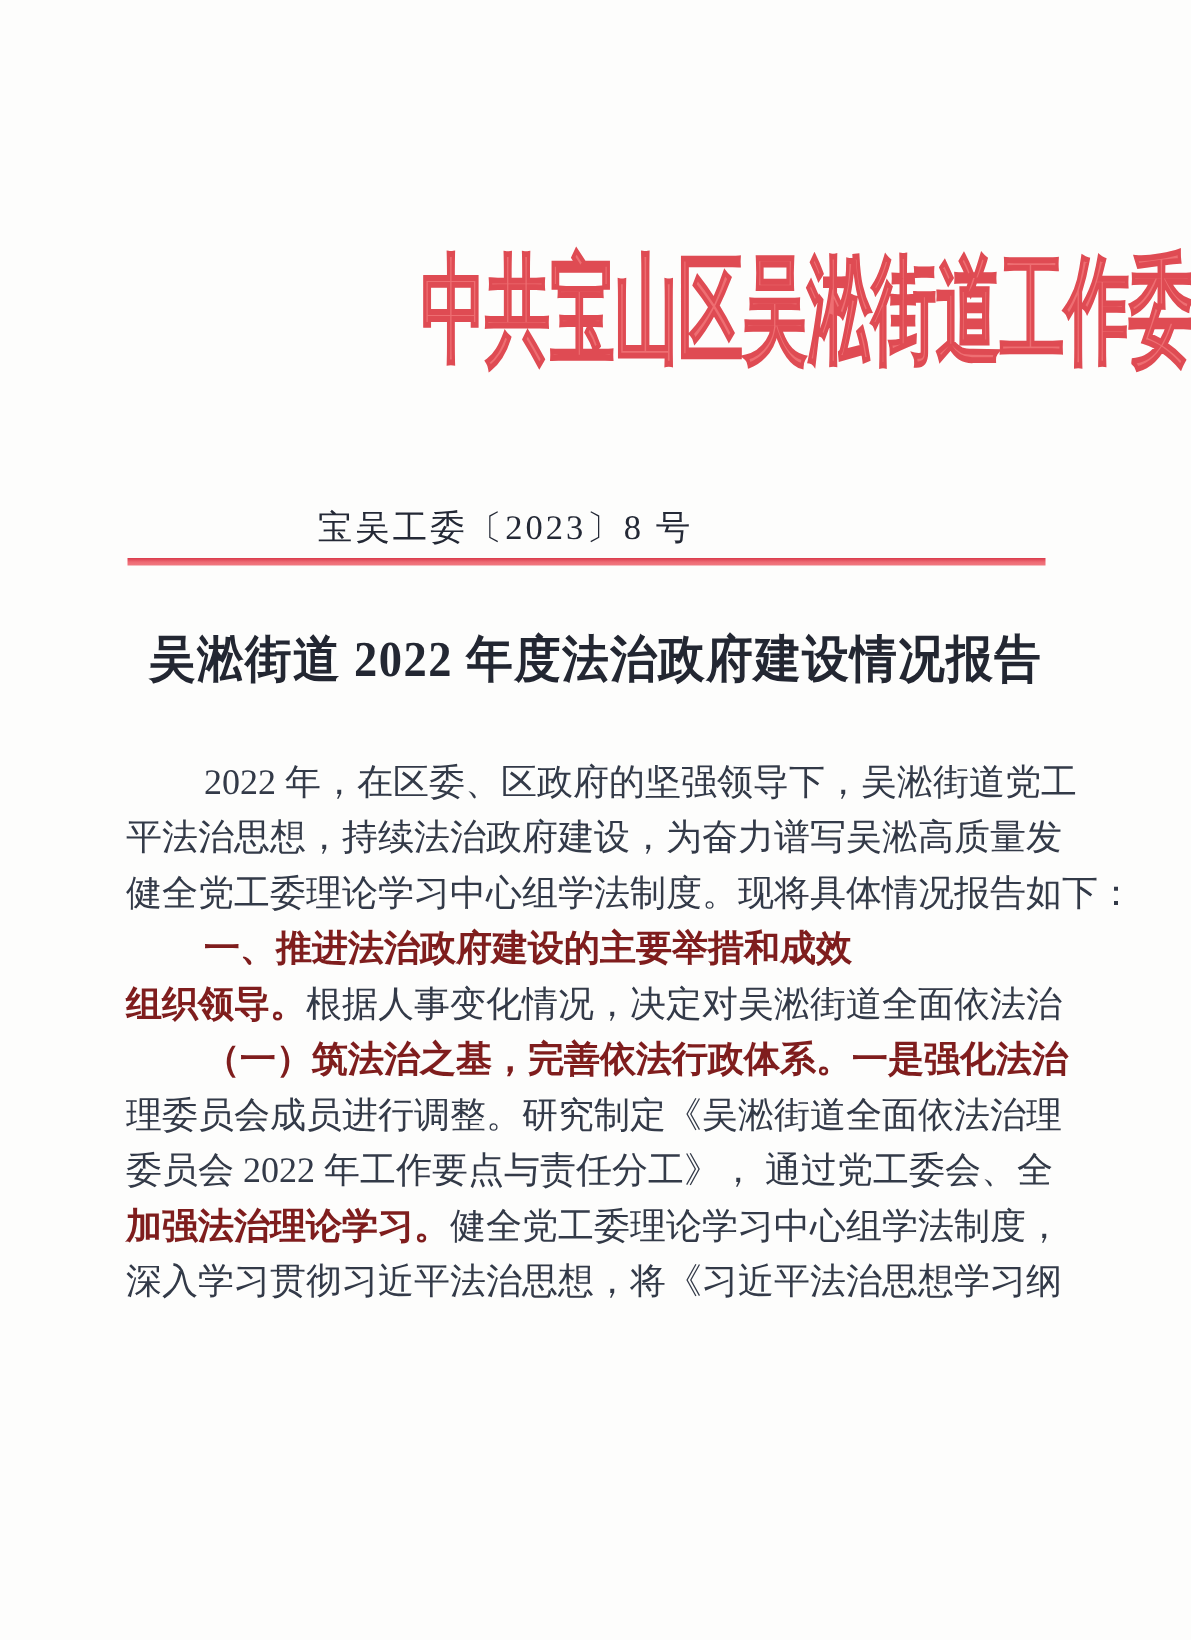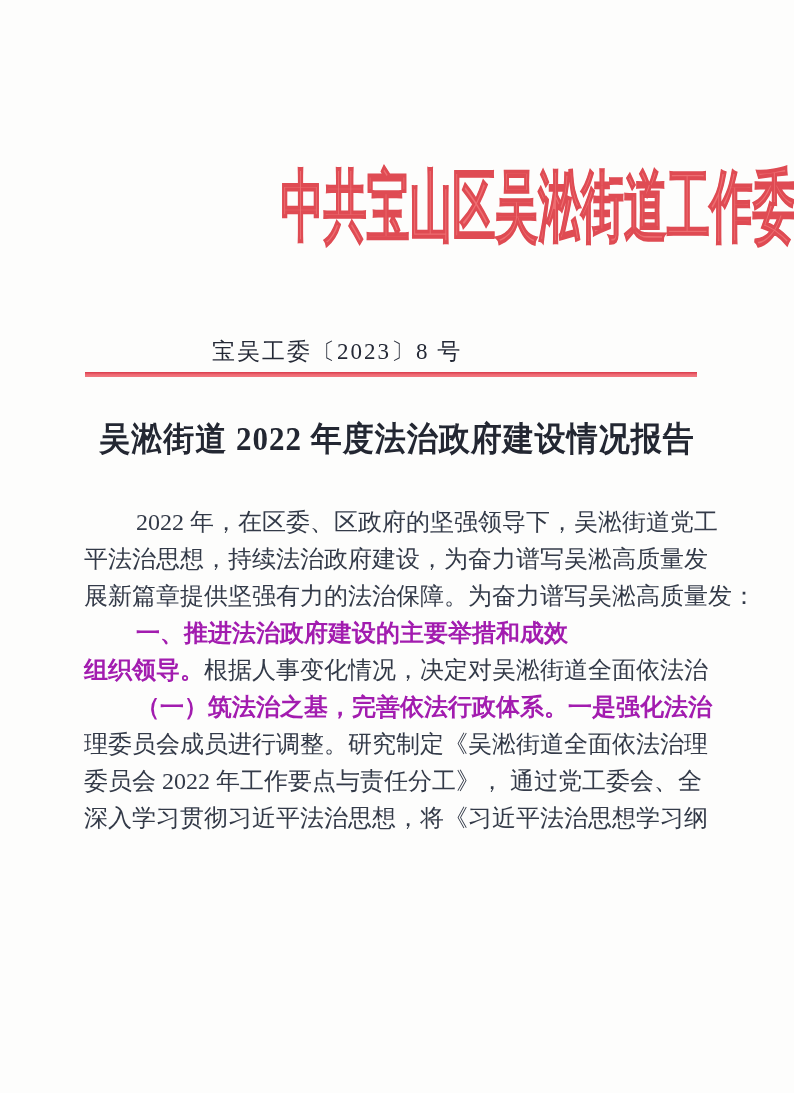--- a/index.html
+++ b/index.html
@@ -72,42 +72,43 @@
     top: 504px;
     left: 84px;
     width: 628px;
     font-size: 24px;
     line-height: 37px;
     color: #333a48;
     letter-spacing: 0;
   }
   .bline { white-space: nowrap; height: 37px; }
   .bline.indent { text-indent: 52px; }
-  .bline .bold { font-weight: bold; color: #a21caf; }
+  .bline .bold { font-weight: bold; color: #7f1d1d; }
 </style>
 </head>
 <body>
 
 <div class="page">
 
   <div class="org-title-wrap">
     <span class="org-title">中共宝山区吴淞街道工作委员会文件</span>
   </div>
 
   <div class="doc-number">宝吴工委〔2023〕8 号</div>
 
   <div class="red-line"></div>
 
   <div class="doc-title">吴淞街道 2022 年度法治政府建设情况报告</div>
 
   <div class="document-body">
       <div class="bline indent"><span>2022 年，在区委、区政府的坚强领导下，吴淞街道党工</span></div>
       <div class="bline"><span>平法治思想，持续法治政府建设，为奋力谱写吴淞高质量发</span></div>
-      <div class="bline"><span>展新篇章提供坚强有力的法治保障。为奋力谱写吴淞高质量发：</span></div>
+      <div class="bline"><span>健全党工委理论学习中心组学法制度。现将具体情况报告如下：</span></div>
       <div class="bline indent"><span class="bold">一、推进法治政府建设的主要举措和成效</span></div>
       <div class="bline"><span class="bold">组织领导。</span><span>根据人事变化情况，决定对吴淞街道全面依法治</span></div>
       <div class="bline indent"><span class="bold">（一）筑法治之基，完善依法行政体系。</span><span class="bold">一是强化法治</span></div>
       <div class="bline"><span>理委员会成员进行调整。研究制定《吴淞街道全面依法治理</span></div>
       <div class="bline"><span>委员会 2022 年工作要点与责任分工》， 通过党工委会、全</span></div>
+      <div class="bline"><span class="bold">加强法治理论学习。</span><span>健全党工委理论学习中心组学法制度，</span></div>
       <div class="bline"><span>深入学习贯彻习近平法治思想，将《习近平法治思想学习纲</span></div>
     </div>
 
 </div>
 
 </body></html>

